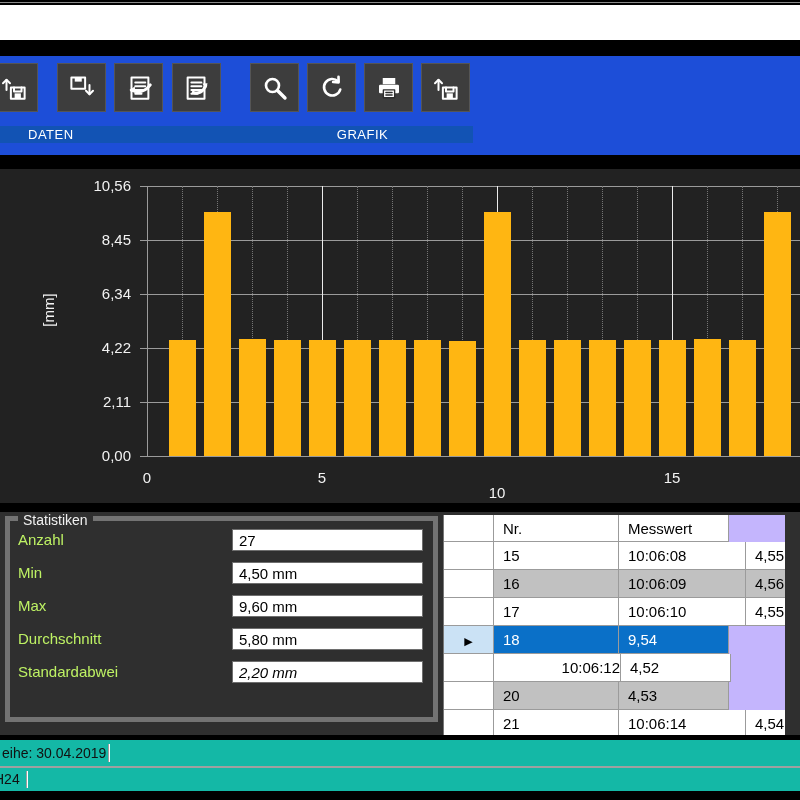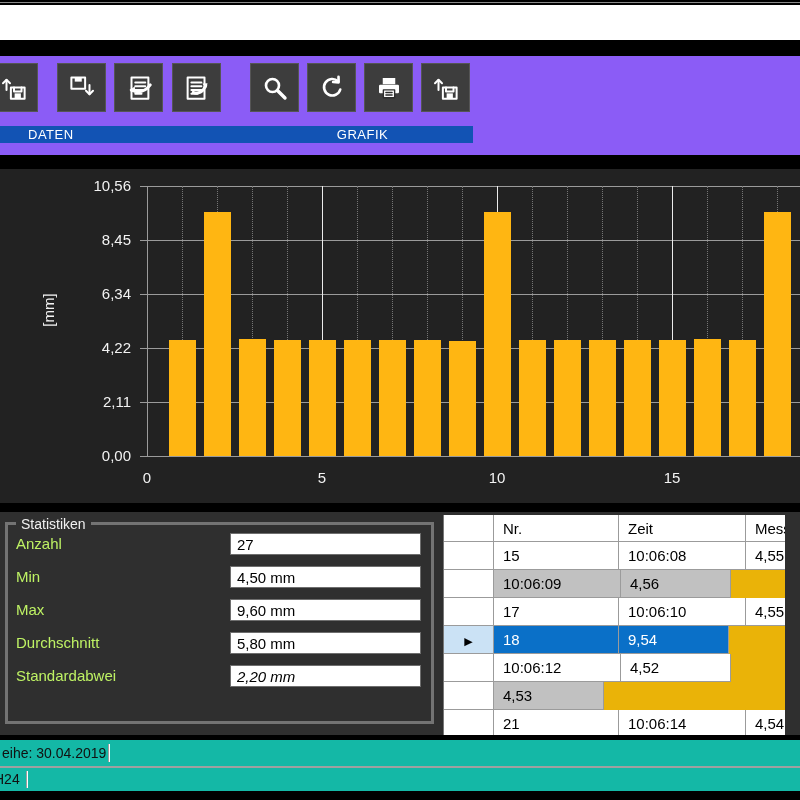--- a/index.html
+++ b/index.html
@@ -8,21 +8,21 @@
     background:#000;font-family:"Liberation Sans",sans-serif;
     -webkit-font-smoothing:antialiased;
   }
   .abs{position:absolute;box-sizing:border-box;}
 
   
   .top-gray-line{top:2px;left:0;width:800px;height:1px;background:#8a8a8a;}
   .title-strip{top:5px;left:0;width:800px;height:35px;background:#ffffff;}
 
   
-  .toolbar{top:56px;left:0;width:800px;height:99px;background:#8b5cf6;overflow:hidden;}
+  .toolbar{top:56px;left:0;width:800px;height:99px;background:#1d4ed8;overflow:hidden;}
   .tool-btn{
     position:absolute;top:7px;width:49px;height:49px;
     background:#3d3d3d;border:1px solid #555555;box-sizing:border-box;
     display:flex;align-items:center;justify-content:center;cursor:pointer;
   }
   .tool-btn svg{width:30px;height:30px;stroke:#fff;fill:none;stroke-width:1.6;stroke-linecap:round;stroke-linejoin:round;}
   .group-bar{
     position:absolute;top:70px;height:17px;background:#1253b4;
     color:#fff;font-size:13px;line-height:17px;letter-spacing:.5px;
   }
@@ -41,37 +41,37 @@
   .ytick-label{position:absolute;left:52px;width:79px;text-align:right;color:#f2f2f2;font-size:15px;}
   .xtick-label{position:absolute;top:300px;width:30px;text-align:center;color:#f2f2f2;font-size:15px;}
   .y-axis-title{
     position:absolute;left:18px;top:133px;width:60px;height:16px;text-align:center;
     color:#f2f2f2;font-size:15px;transform:rotate(-90deg);
   }
 
   
   .bottom-panel{top:512px;left:0;width:800px;height:223px;background:#2f2f2f;}
   .groupbox{
-    position:absolute;left:5px;top:10px;width:423px;height:196px;
-    border:3px solid #737373;
+    position:absolute;left:5px;top:4px;width:423px;height:196px;
+    border:5px solid #737373;
   }
   .groupbox-legend{
     position:absolute;top:-9px;left:8px;background:#2f2f2f;padding:0 5px;
     color:#f0f0f0;font-size:14px;
   }
   .stat-label{position:absolute;left:8px;height:22px;line-height:22px;color:#bef264;font-size:15px;}
   .stat-input{
     position:absolute;left:222px;width:191px;height:22px;background:#fff;
     border:1px solid #6e6e6e;color:#000;font-size:15px;line-height:20px;
     padding:0 0 0 6px;box-sizing:border-box;font-family:"Liberation Sans",sans-serif;
   }
 
   
   .data-table{
-    left:443px;top:515px;width:342px;height:220px;background:#eab308;
+    left:443px;top:515px;width:342px;height:220px;background:#c4b5fd;
     overflow:hidden;border-left:1px solid #777;
   }
   .tr{display:flex;width:460px;}
   .td{
     flex:none;box-sizing:border-box;background:#fff;color:#000;font-size:15px;
     border-right:1px solid #9b9b9b;border-bottom:1px solid #9b9b9b;
     padding-left:9px;overflow:hidden;white-space:nowrap;
   }
   .td.rowhead{padding-left:0;text-align:center;}
   .tr.shaded .td:not(.rowhead){background:#c1c1c1;}
@@ -222,21 +222,21 @@
       <div class="chart-bar" style="left: 617px; top: 26px; height: 244px; background: rgb(255, 182, 18);"></div>
     </div>
 <div class="ytick-label" style="top: 278px;">0,00</div>
     <div class="ytick-label" style="top: 224px;">2,11</div>
     <div class="ytick-label" style="top: 170px;">4,22</div>
     <div class="ytick-label" style="top: 116px;">6,34</div>
     <div class="ytick-label" style="top: 62px;">8,45</div>
     <div class="ytick-label" style="top: 8px;">10,56</div>
     <div class="xtick-label" style="left: 132px;">0</div>
     <div class="xtick-label" style="left: 307px;">5</div>
-    <div class="xtick-label" style="left: 482px;">10</div>
+    <div class="xtick-label" style="left: 482px; margin-top: 15px;">10</div>
     <div class="xtick-label" style="left: 657px;">15</div>
   </div>
 
 <div class="abs bottom-panel">
   <div class="groupbox">
     <div class="groupbox-legend">Statistiken</div>
     <div id="stats-host">
         <div class="stat-label" style="top: 8px;">Anzahl</div>
         <input class="stat-input" value="27" style="top: 8px;">
         <div class="stat-label" style="top: 41px;">Min</div>
@@ -248,52 +248,53 @@
         <div class="stat-label" style="top: 140px; text-align: right;">Standardabwei</div>
         <input class="stat-input" value="2,20 mm" style="top: 140px; font-style: italic;">
       </div>
   </div>
 </div>
 
 <div class="abs data-table" id="table-host">
     <div class="tr">
       <div class="td rowhead" style="width: 50px; height: 27px; line-height: 27px;"></div>
       <div class="td" style="width: 125px; height: 27px; line-height: 27px;">Nr.</div>
-      <div class="td" style="width: 127px; height: 27px; line-height: 27px;">Zeit</div>
       <div class="td" style="width: 110px; height: 27px; line-height: 27px;">Messwert</div>
     </div>
     <div class="tr">
       <div class="td rowhead" style="width: 50px; height: 28px; line-height: 28px;"></div>
       <div class="td" style="width: 125px; height: 28px; line-height: 28px;">15</div>
       <div class="td" style="width: 127px; height: 28px; line-height: 28px;">10:06:08</div>
       <div class="td" style="width: 110px; height: 28px; line-height: 28px;">4,55</div>
     </div>
     <div class="tr shaded">
       <div class="td rowhead" style="width: 50px; height: 28px; line-height: 28px;"></div>
+      <div class="td" style="width: 125px; height: 28px; line-height: 28px;">16</div>
       <div class="td" style="width: 127px; height: 28px; line-height: 28px;">10:06:09</div>
       <div class="td" style="width: 110px; height: 28px; line-height: 28px;">4,56</div>
     </div>
     <div class="tr">
       <div class="td rowhead" style="width: 50px; height: 28px; line-height: 28px;"></div>
       <div class="td" style="width: 125px; height: 28px; line-height: 28px;">17</div>
       <div class="td" style="width: 127px; height: 28px; line-height: 28px;">10:06:10</div>
       <div class="td" style="width: 110px; height: 28px; line-height: 28px;">4,55</div>
     </div>
     <div class="tr selected">
       <div class="td rowhead" style="width: 50px; height: 28px; line-height: 28px;"><span class="row-marker">▶</span></div>
       <div class="td" style="width: 125px; height: 28px; line-height: 28px;">18</div>
       <div class="td" style="width: 110px; height: 28px; line-height: 28px;">9,54</div>
     </div>
     <div class="tr">
       <div class="td rowhead" style="width: 50px; height: 28px; line-height: 28px;"></div>
-      <div class="td" style="width: 127px; height: 28px; line-height: 28px;">10:06:12</div>
+      <div class="td" style="width: 127px; height: 28px; line-height: 28px; text-align: right;">10:06:12</div>
       <div class="td" style="width: 110px; height: 28px; line-height: 28px;">4,52</div>
     </div>
     <div class="tr shaded">
       <div class="td rowhead" style="width: 50px; height: 28px; line-height: 28px;"></div>
+      <div class="td" style="width: 125px; height: 28px; line-height: 28px;">20</div>
       <div class="td" style="width: 110px; height: 28px; line-height: 28px;">4,53</div>
     </div>
     <div class="tr">
       <div class="td rowhead" style="width: 50px; height: 28px; line-height: 28px;"></div>
       <div class="td" style="width: 125px; height: 28px; line-height: 28px;">21</div>
       <div class="td" style="width: 127px; height: 28px; line-height: 28px;">10:06:14</div>
       <div class="td" style="width: 110px; height: 28px; line-height: 28px;">4,54</div>
     </div>
   </div>
 

